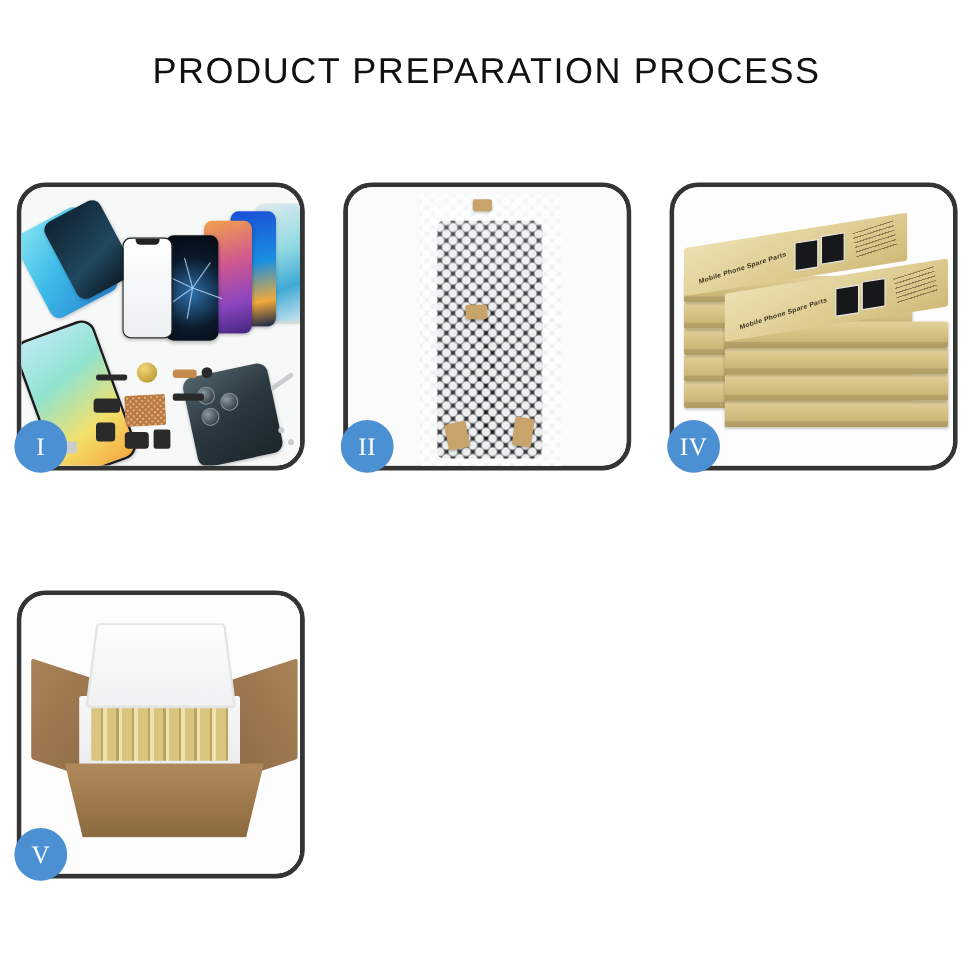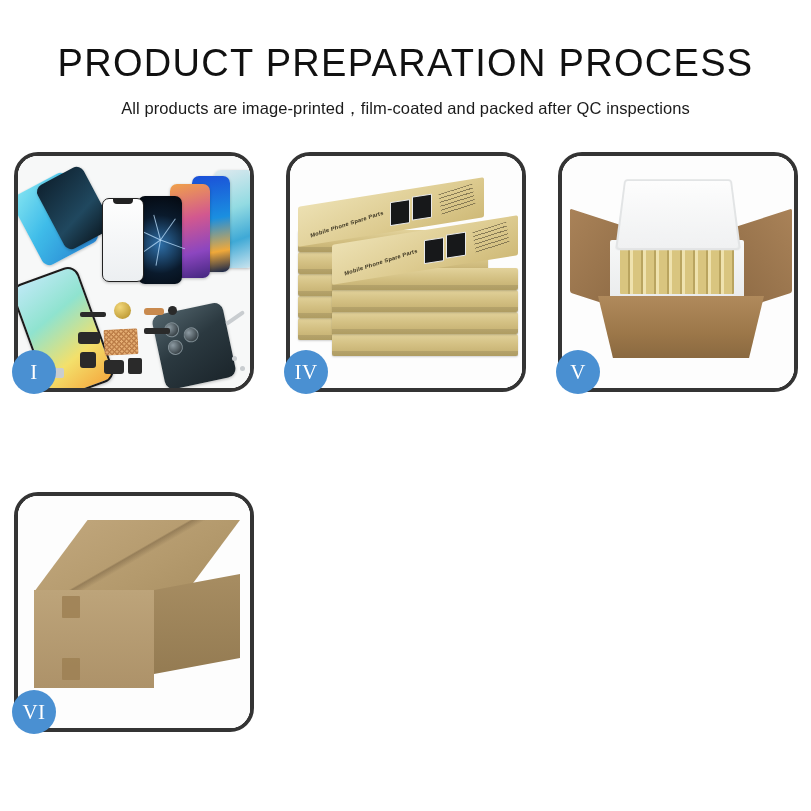--- a/index.html
+++ b/index.html
@@ -14,21 +14,21 @@
     overflow: hidden;
     position: relative;
   }
 
   
   #header {
     text-align: center;
     padding-top: 44px;
   }
   #page-title {
-    font-size: 38px;
+    font-size: 30px;
     font-weight: 400;
     letter-spacing: 1.3px;
     color: #111111;
     margin: 0;
     line-height: 1.05;
     font-family: "Liberation Sans", sans-serif;
   }
   #page-subtitle {
     font-size: 16.5px;
     color: #1b1b1b;
@@ -350,21 +350,20 @@
   }
   .p6-tape {
     position:absolute; background:#9d8053; border-radius:1px; opacity:.85;
   }
 </style>
 </head>
 <body>
 
 <div id="header">
   <h1 id="page-title">PRODUCT PREPARATION PROCESS</h1>
-  <p id="page-subtitle">All products are image-printed，film-coated and packed after QC inspections</p>
 </div>
 
 <div id="panel-grid">
 
   <div class="panel">
     <div class="panel-inner">
       <div class="scene">
         <div class="p1-bg"></div>
         <div class="ph p1-film"></div>
         <div class="ph p1-film2"></div>
@@ -402,20 +401,37 @@
         <div class="part" style="left:110px; top:202px; width:14px; height:16px; border-radius:2px;"></div>
         <div class="part silver" style="left:30px; top:212px; width:16px; height:10px; border-radius:2px;"></div>
         <div class="part silver" style="left:206px; top:160px; width:22px; height:4px; transform:rotate(-35deg);"></div>
         <div class="part silver" style="left:214px; top:200px; width:5px; height:5px; border-radius:50%;"></div>
         <div class="part silver" style="left:222px; top:210px; width:5px; height:5px; border-radius:50%;"></div>
       </div>
     </div>
     <div class="badge">I</div>
   </div>
 
+  <div class="panel">
+    <div class="panel-inner">
+      <div class="scene">
+        <div class="p2-bg"></div>
+        <div class="p2-bag">
+          <div class="p2-screen"></div>
+          <div class="p2-cable"></div>
+          <div class="p2-bubbles"></div>
+          <div class="p2-tape" style="left:44px; top:4px; width:16px; height:10px;"></div>
+          <div class="p2-tape" style="left:38px; top:92px; width:18px; height:12px;"></div>
+          <div class="p2-tape" style="left:22px; top:190px; width:18px; height:22px; transform:rotate(-12deg);"></div>
+          <div class="p2-tape" style="left:78px; top:186px; width:16px; height:24px; transform:rotate(8deg);"></div>
+        </div>
+      </div>
+    </div>
+    <div class="badge">II</div>
+  </div>
 
 
   <div class="panel">
     <div class="panel-inner">
       <div class="scene">
         <div class="p4-bg"></div>
         <div class="p4-stack">
 
           <div class="gbox" style="left:2px;  top:140px; width:190px; height:22px;">
               <span class="edge"></span>
@@ -474,28 +490,14 @@
         <div class="p5-flapR"></div>
         <div class="p5-foambox"></div>
         <div class="p5-slots"></div>
         <div class="p5-foamlid"></div>
         <div class="p5-body"></div>
       </div>
     </div>
     <div class="badge">V</div>
   </div>
 
-  <div class="panel">
-    <div class="panel-inner">
-      <div class="scene">
-        <div class="p6-bg"></div>
-        <div class="p6-top"></div>
-        <div class="p6-seam"></div>
-        <div class="p6-side"></div>
-        <div class="p6-front"></div>
-        <div class="p6-tape" style="left:44px; top:100px; width:18px; height:22px;"></div>
-        <div class="p6-tape" style="left:44px; top:162px; width:18px; height:22px;"></div>
-      </div>
-    </div>
-    <div class="badge">VI</div>
-  </div>
 
 </div>
 
 </body></html>

